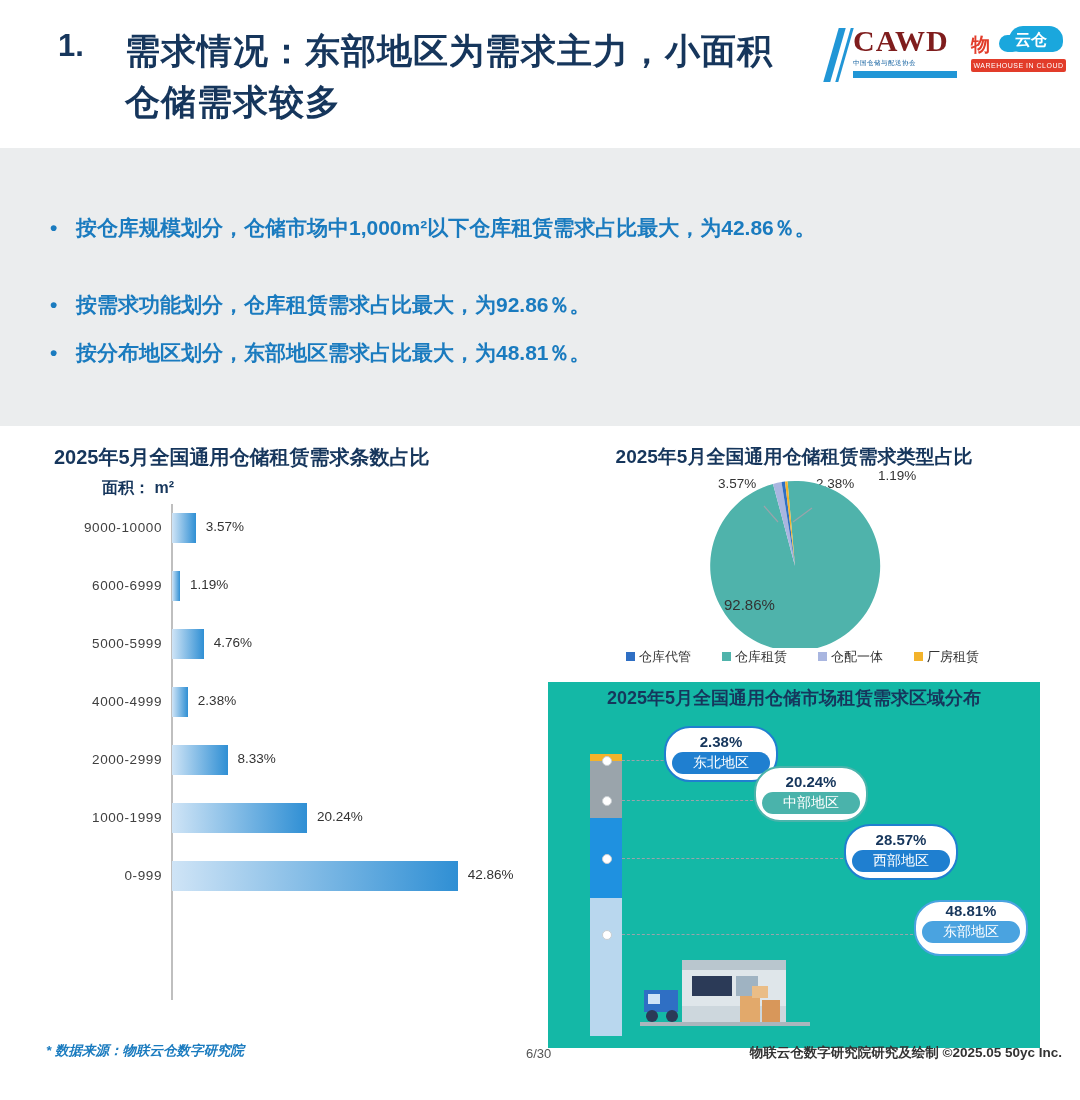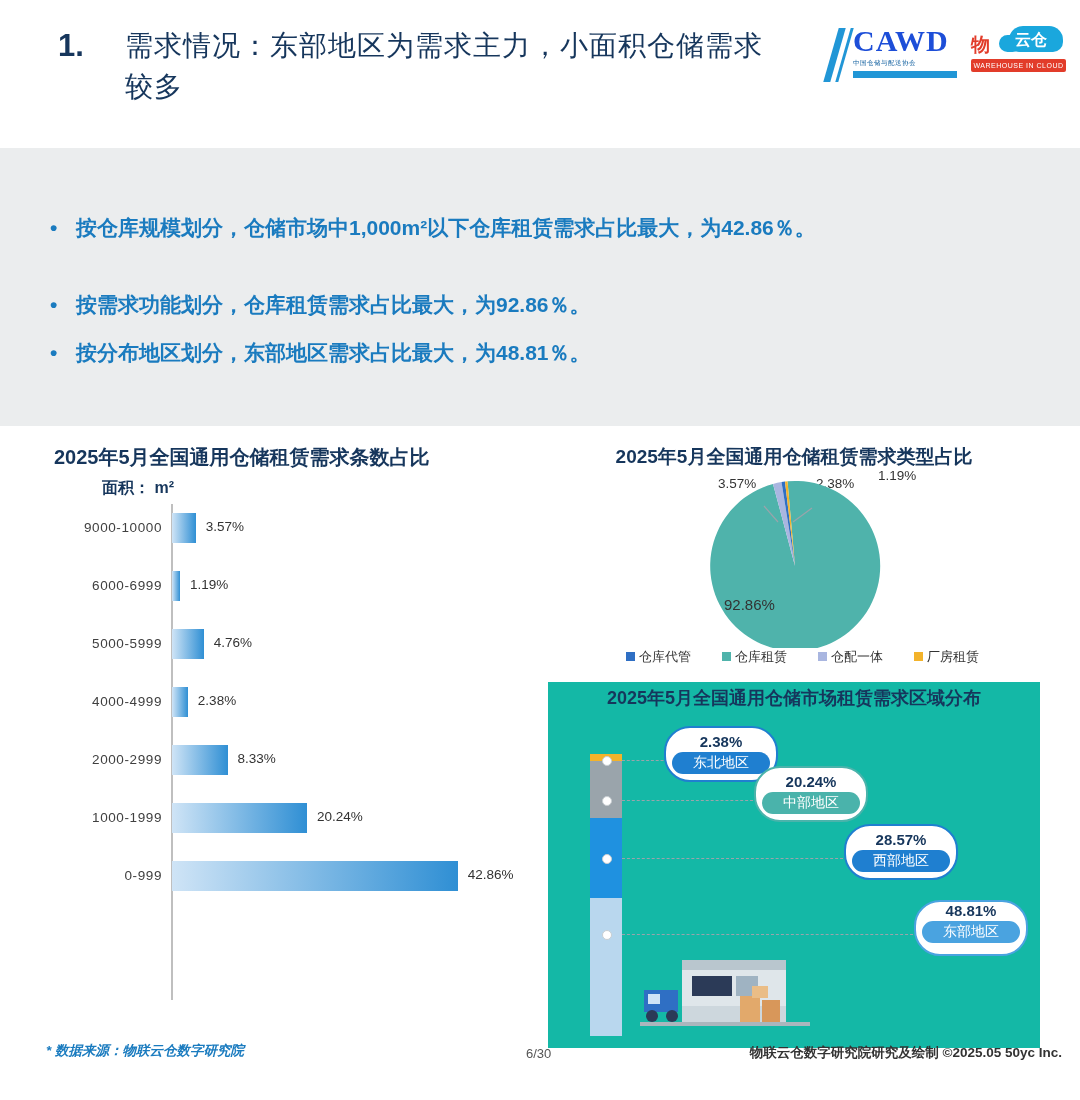--- a/index.html
+++ b/index.html
@@ -1,26 +1,26 @@
 <!DOCTYPE html>
 <html><head>
 <meta charset="utf-8">
 <style>
   html,body{margin:0;padding:0;}
   body{width:1080px;height:1100px;background:#ffffff;font-family:"Liberation Sans","DejaVu Sans",sans-serif;position:relative;overflow:hidden;}
 
   
   .header{position:absolute;left:0;top:0;width:1080px;height:140px;}
   .title-num{position:absolute;left:58px;top:28px;font-size:31px;font-weight:bold;color:#16365c;}
-  .title-text{position:absolute;left:125px;top:26px;width:660px;font-size:28px;font-weight:normal;color:#16365c;line-height:1.45;letter-spacing:1px;}
+  .title-text{position:absolute;left:125px;top:26px;width:660px;font-size:35px;font-weight:bold;color:#16365c;line-height:1.45;letter-spacing:1px;}
   .logo-box{position:absolute;right:14px;top:24px;width:235px;height:62px;}
   .logo-slash{position:absolute;left:0;top:4px;width:7px;height:54px;background:#2196d6;transform:skewX(-16deg);}
   .logo-slash2{position:absolute;left:12px;top:4px;width:3px;height:54px;background:#2196d6;transform:skewX(-16deg);}
   .cawd{position:absolute;left:22px;top:0px;width:110px;height:60px;}
-  .cawd-text{font-size:30px;font-weight:bold;color:#1d4ed8;letter-spacing:1px;font-family:"Liberation Serif",serif;}
+  .cawd-text{font-size:30px;font-weight:bold;color:#7f1d1d;letter-spacing:1px;font-family:"Liberation Serif",serif;}
   .cawd-sub{font-size:6.5px;color:#0d5d9e;letter-spacing:0.5px;margin-top:1px;}
   .cawd-bar{width:104px;height:7px;background:#2196d6;margin-top:3px;}
   .wl-logo{position:absolute;left:140px;top:2px;width:95px;height:56px;}
   .wl-cloud{position:absolute;left:38px;top:0px;width:54px;height:26px;background:#1aa7dd;border-radius:14px 14px 10px 10px;}
   .wl-cloud:after{content:"";position:absolute;left:-10px;top:9px;width:22px;height:17px;background:#1aa7dd;border-radius:11px;}
   .wl-cn{position:absolute;left:0px;top:6px;font-size:19px;font-weight:bold;color:#e23c2a;font-family:"DejaVu Sans",sans-serif;}
   .wl-cn2{position:absolute;left:44px;top:4px;font-size:16px;font-weight:bold;color:#ffffff;}
   .wl-bar{position:absolute;left:0px;top:33px;width:95px;height:13px;background:#e23c2a;border-radius:2px;color:#fff;font-size:7px;text-align:center;line-height:13px;letter-spacing:0.5px;}
 
   

